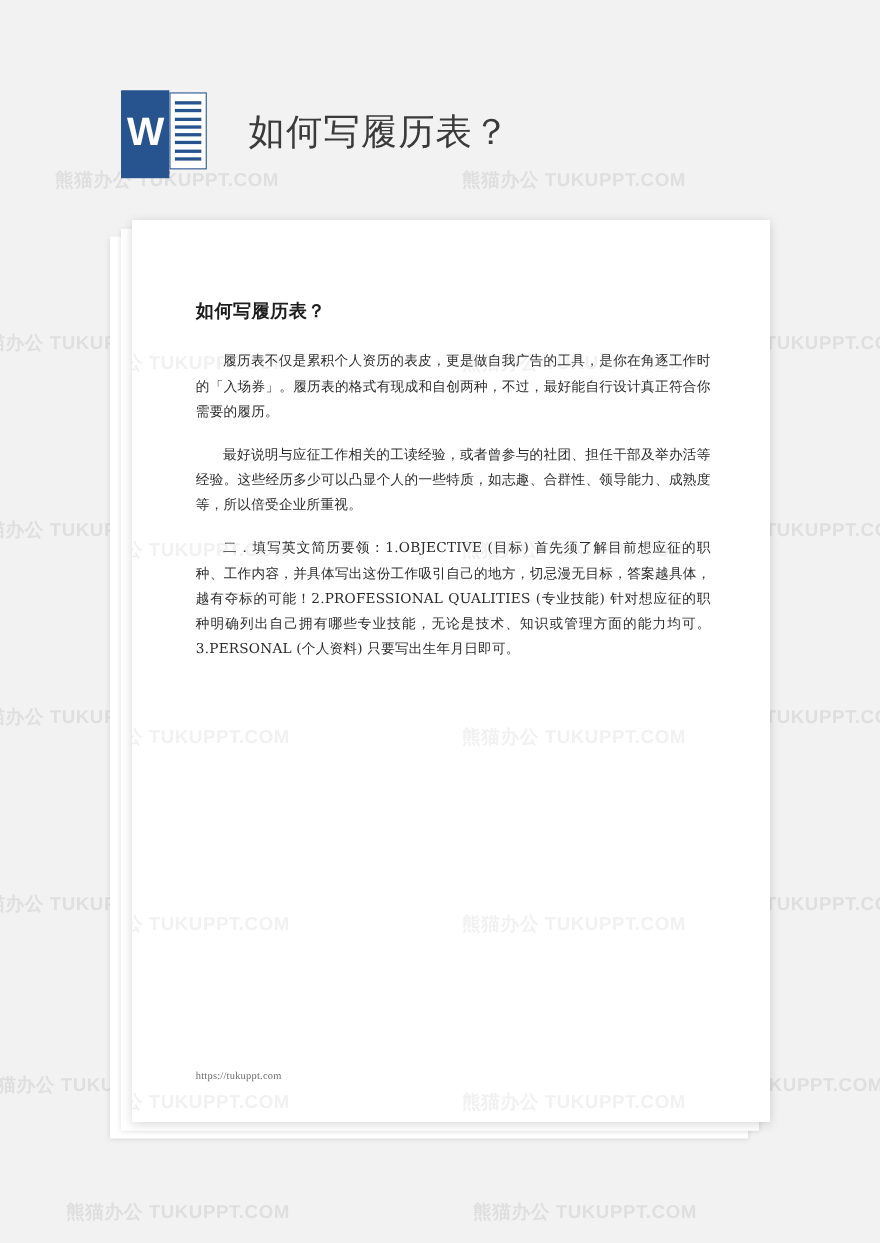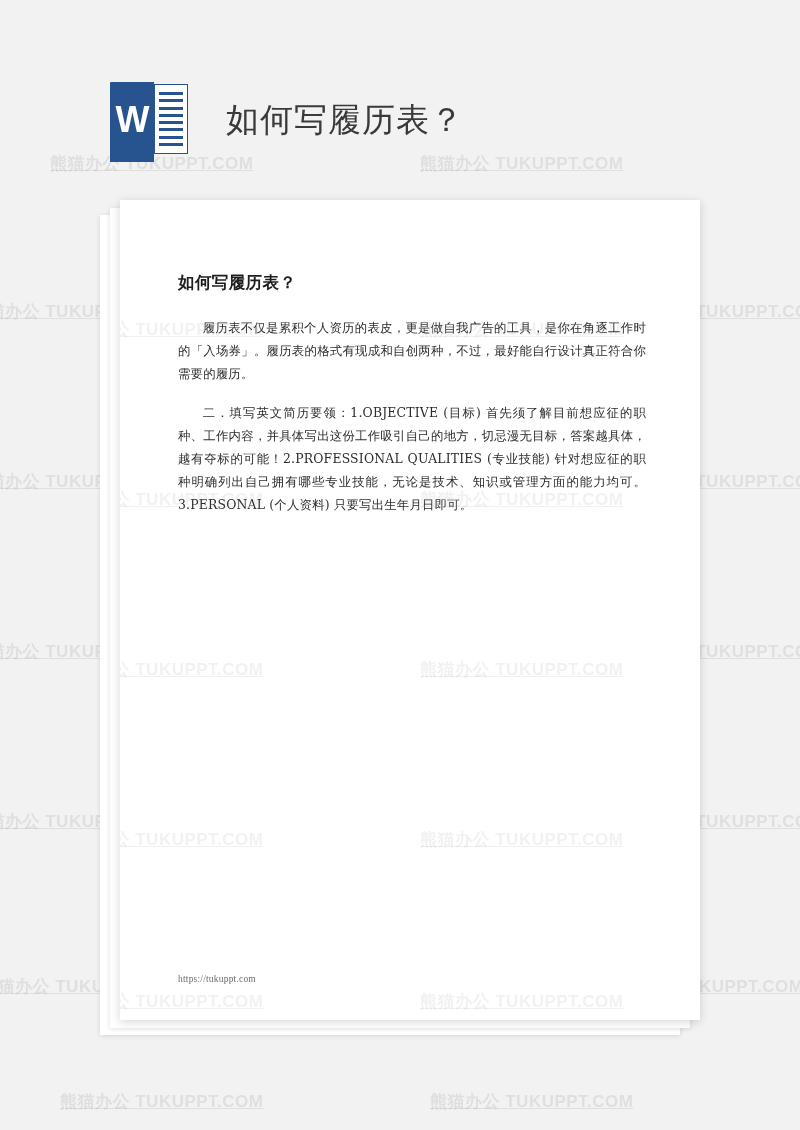--- a/index.html
+++ b/index.html
@@ -24,21 +24,20 @@
     z-index: 0;
   }
   .wm {
     position: absolute;
     font-family: "Liberation Sans", sans-serif;
     font-size: 17px;
     font-weight: 700;
     color: rgba(140, 140, 140, 0.18);
     white-space: nowrap;
     letter-spacing: 0.5px;
-    text-decoration: underline;
   }
 
   
   .header {
     position: absolute;
     top: 70px;
     left: 0;
     width: 800px;
     height: 100px;
     display: flex;
@@ -238,20 +237,21 @@
 
 <div class="sheet sheet-back2"></div>
 <div class="sheet sheet-back1"></div>
 
 <div class="sheet sheet-main">
   <div class="doc-inner">
 
     <h1 class="doc-title">如何写履历表？</h1>
 
     <p class="doc-p">履历表不仅是累积个人资历的表皮，更是做自我广告的工具，是你在角逐工作时的「入场券」。履历表的格式有现成和自创两种，不过，最好能自行设计真正符合你需要的履历。</p>
+    <p class="doc-p">最好说明与应征工作相关的工读经验，或者曾参与的社团、担任干部及举办活等经验。这些经历多少可以凸显个人的一些特质，如志趣、合群性、领导能力、成熟度等，所以倍受企业所重视。</p>
     <p class="doc-p">二．填写英文简历要领：1.OBJECTIVE (目标) 首先须了解目前想应征的职种、工作内容，并具体写出这份工作吸引自己的地方，切忌漫无目标，答案越具体，越有夺标的可能！2.PROFESSIONAL QUALITIES (专业技能) 针对想应征的职种明确列出自己拥有哪些专业技能，无论是技术、知识或管理方面的能力均可。 3.PERSONAL (个人资料) 只要写出生年月日即可。</p>
 
     <div class="doc-footer">https://tukuppt.com</div>
   </div>
 
   <div class="sheet-wm-layer">
     <div class="wm" style="left:-60px; top:118px;">熊猫办公 TUKUPPT.COM</div>
     <div class="wm" style="left:300px; top:118px;">熊猫办公 TUKUPPT.COM</div>
     <div class="wm" style="left:-60px; top:288px;">熊猫办公 TUKUPPT.COM</div>
     <div class="wm" style="left:300px; top:288px;">熊猫办公 TUKUPPT.COM</div>

